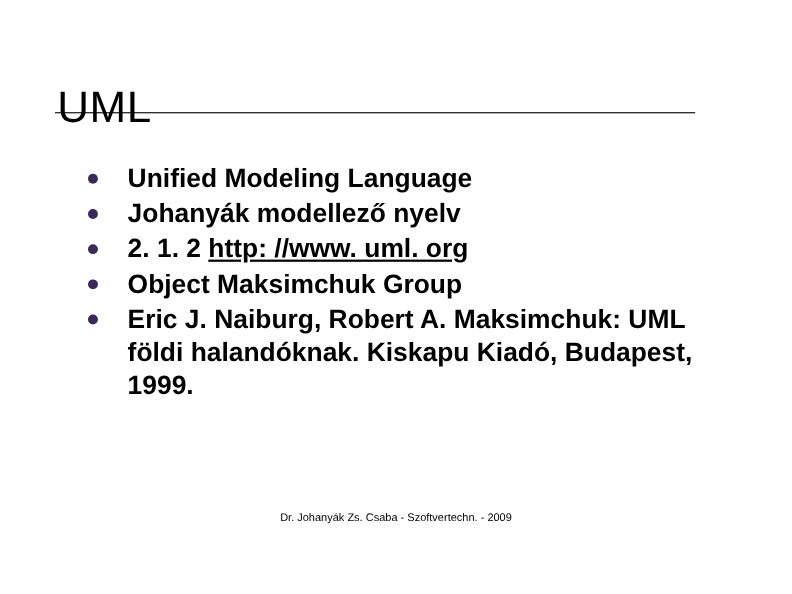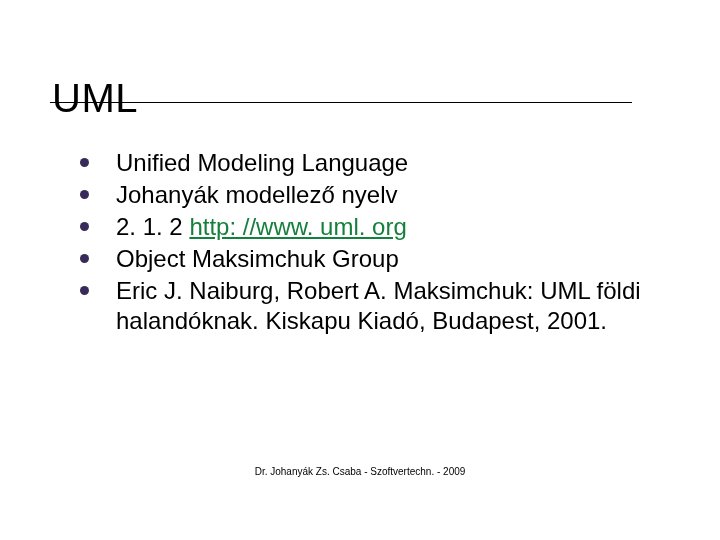--- a/index.html
+++ b/index.html
@@ -33,20 +33,21 @@
     top: 102px;
     width: 582px;
     height: 0;
     border-top: 1px solid #000;
   }
   .body {
     position: absolute;
     left: 72px;
     top: 148px;
     width: 590px;
+    font-weight: bold;
   }
   ul.bullets {
     list-style: none;
     margin: 0;
     padding: 0;
   }
   ul.bullets > li {
     position: relative;
     padding-left: 44px;
     font-size: 24px;
@@ -58,21 +59,21 @@
     position: absolute;
     left: 8px;
     top: 10px;
     width: 9px;
     height: 9px;
     border-radius: 50%;
     background: #3a2a5a;
   }
   .link {
     text-decoration: underline;
-    color: #15803d;
+    color: #000000;
   }
   .footer {
     position: absolute;
     left: 0;
     width: 720px;
     top: 466px;
     text-align: center;
     font-size: 10px;
     color: #000;
   }
@@ -93,19 +94,19 @@
       <li>
         <span>Johanyák modellező nyelv</span>
       </li>
       <li>
         <span>2. 1. 2 </span><a class="link">http: //www. uml. org</a>
       </li>
       <li>
         <span>Object Maksimchuk Group</span>
       </li>
       <li>
-        <span>Eric J. Naiburg, Robert A. Maksimchuk: UML földi halandóknak. Kiskapu Kiadó, Budapest, 2001.</span>
+        <span>Eric J. Naiburg, Robert A. Maksimchuk: UML földi halandóknak. Kiskapu Kiadó, Budapest, 1999.</span>
       </li>
     </ul>
   </div>
 
   <div class="footer">Dr. Johanyák Zs. Csaba - Szoftvertechn. - 2009</div>
 </div>
 
 </body></html>

